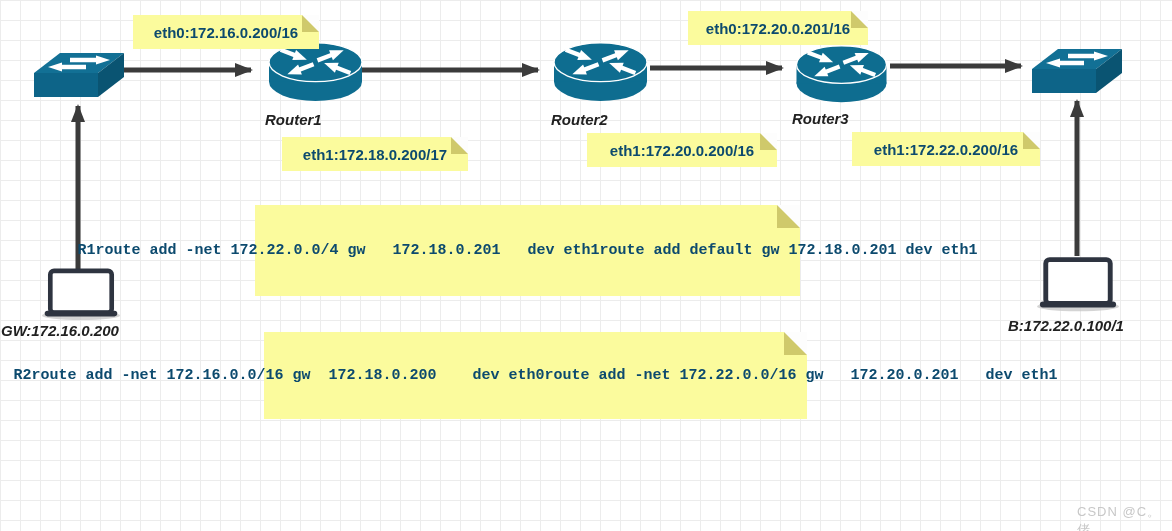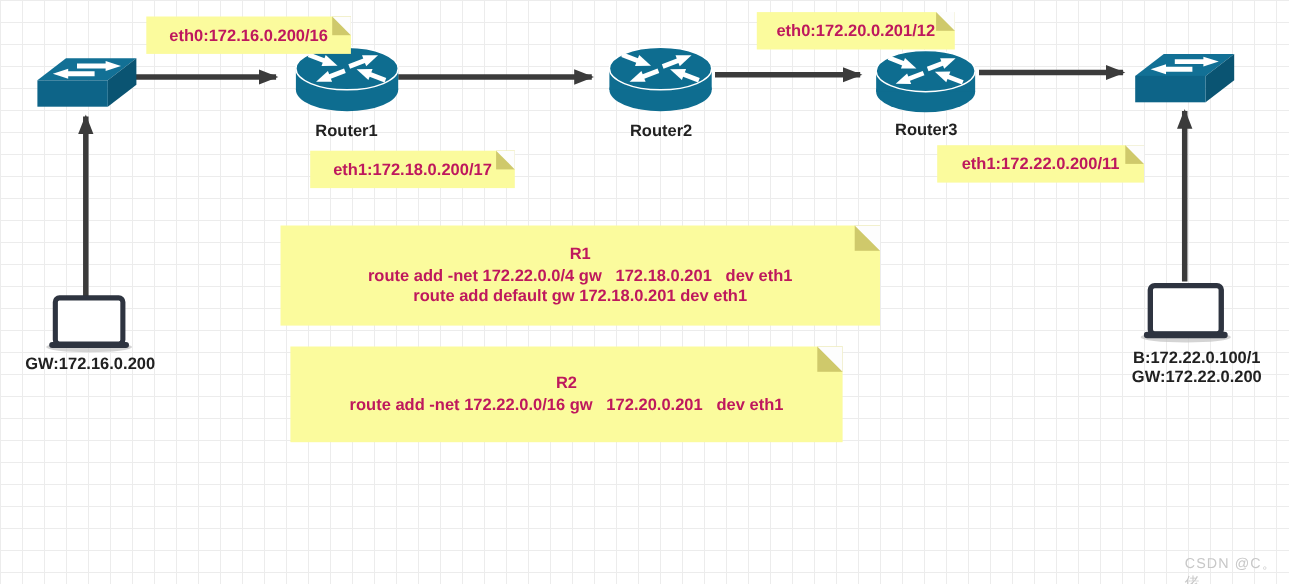--- a/index.html
+++ b/index.html
@@ -21,33 +21,33 @@
     background-color:#ffffff;
     background-image:
       linear-gradient(var(--grid-line) 1px, transparent 1px),
       linear-gradient(90deg, var(--grid-line) 1px, transparent 1px);
     background-size:20px 20px;
   }
   .wires{position:absolute;left:0;top:0;z-index:1;}
   .device{position:absolute;z-index:2;}
   .dev-label{
     position:absolute;z-index:2;font-size:15px;font-weight:bold;
-    color:var(--text-dark);text-align:center;line-height:17px;
+    color:var(--text-dark);line-height:17px;font-style:italic;
   }
   .note{
     position:absolute;z-index:3;background:var(--note-yellow);
-    color:#be185d;font-weight:bold;font-size:15px;
+    color:#0c4a6e;font-weight:bold;font-size:15px;
   }
   .note::after{
     content:"";position:absolute;top:0;right:0;width:0;height:0;
     border-style:solid;
   }
   .note-sm{height:34px;display:flex;align-items:center;justify-content:center;}
   .note-sm::after{border-width:0 17px 17px 0;border-color:#fdfdfd #fdfdfd var(--note-fold) transparent;}
-  .note-lg{display:flex;flex-direction:column;align-items:center;justify-content:center;line-height:19.5px;}
+  .note-lg{display:flex;flex-direction:row;align-items:center;justify-content:center;line-height:19.5px;font-family:Liberation Mono, monospace;}
   .note-lg::after{border-width:0 23px 23px 0;border-color:#fdfdfd #fdfdfd var(--note-fold) transparent;}
   .note-line{white-space:pre;}
   .teal{fill:var(--device-teal);}
   .seam{stroke:#ffffff;stroke-width:1.4;}
   .w-line{stroke:#ffffff;stroke-width:4.5;fill:none;}
   .w-head{fill:#ffffff;}
   .conn{stroke:var(--arrow-color);stroke-width:5;}
   .watermark{
     position:absolute;z-index:4;font-size:13px;color:var(--watermark-color);
     font-weight:normal;letter-spacing:1px;
@@ -140,41 +140,44 @@
 
   <div class="dev-label" style="left:265px;top:111px;width:100px">Router1</div>
   <div class="dev-label" style="left:551px;top:111px;width:100px">Router2</div>
   <div class="dev-label" style="left:792px;top:110px;width:100px">Router3</div>
 
   <div class="dev-label" style="left:1px;top:322px;width:162px">
     <div>GW:172.16.0.200</div>
   </div>
   <div class="dev-label" style="left:1008px;top:317px;width:160px">
     <div>B:172.22.0.100/1</div>
-    <div>GW:172.22.0.200</div>
   </div>
 
   <div class="note note-sm" style="left:133px;top:15px;width:186px">
       <span class="note-line">eth0:172.16.0.200/16</span>
     </div>
   <div class="note note-sm" style="left:688px;top:11px;width:180px">
-      <span class="note-line">eth0:172.20.0.201/12</span>
+      <span class="note-line">eth0:172.20.0.201/16</span>
     </div>
   <div class="note note-sm" style="left:282px;top:137px;width:186px">
       <span class="note-line">eth1:172.18.0.200/17</span>
     </div>
+  <div class="note note-sm" style="left:587px;top:133px;width:190px">
+      <span class="note-line">eth1:172.20.0.200/16</span>
+    </div>
   <div class="note note-sm" style="left:852px;top:132px;width:188px">
-      <span class="note-line">eth1:172.22.0.200/11</span>
+      <span class="note-line">eth1:172.22.0.200/16</span>
     </div>
 
   <div class="note note-lg" style="left:255px;top:205px;width:545px;height:91px">
     <div class="note-line">R1</div>
     <div class="note-line">route add -net 172.22.0.0/4 gw   172.18.0.201   dev eth1</div>
     <div class="note-line">route add default gw 172.18.0.201 dev eth1</div>
   </div>
-  <div class="note note-lg" style="left:264px;top:315px;width:502px;height:87px">
+  <div class="note note-lg" style="left:264px;top:332px;width:543px;height:87px">
     <div class="note-line">R2</div>
+    <div class="note-line">route add -net 172.16.0.0/16 gw  172.18.0.200    dev eth0</div>
     <div class="note-line">route add -net 172.22.0.0/16 gw   172.20.0.201   dev eth1</div>
   </div>
 
   <div class="watermark" style="left:1077px;top:503px">CSDN @C。 佬</div>
 
 </div>
 
 </body></html>

